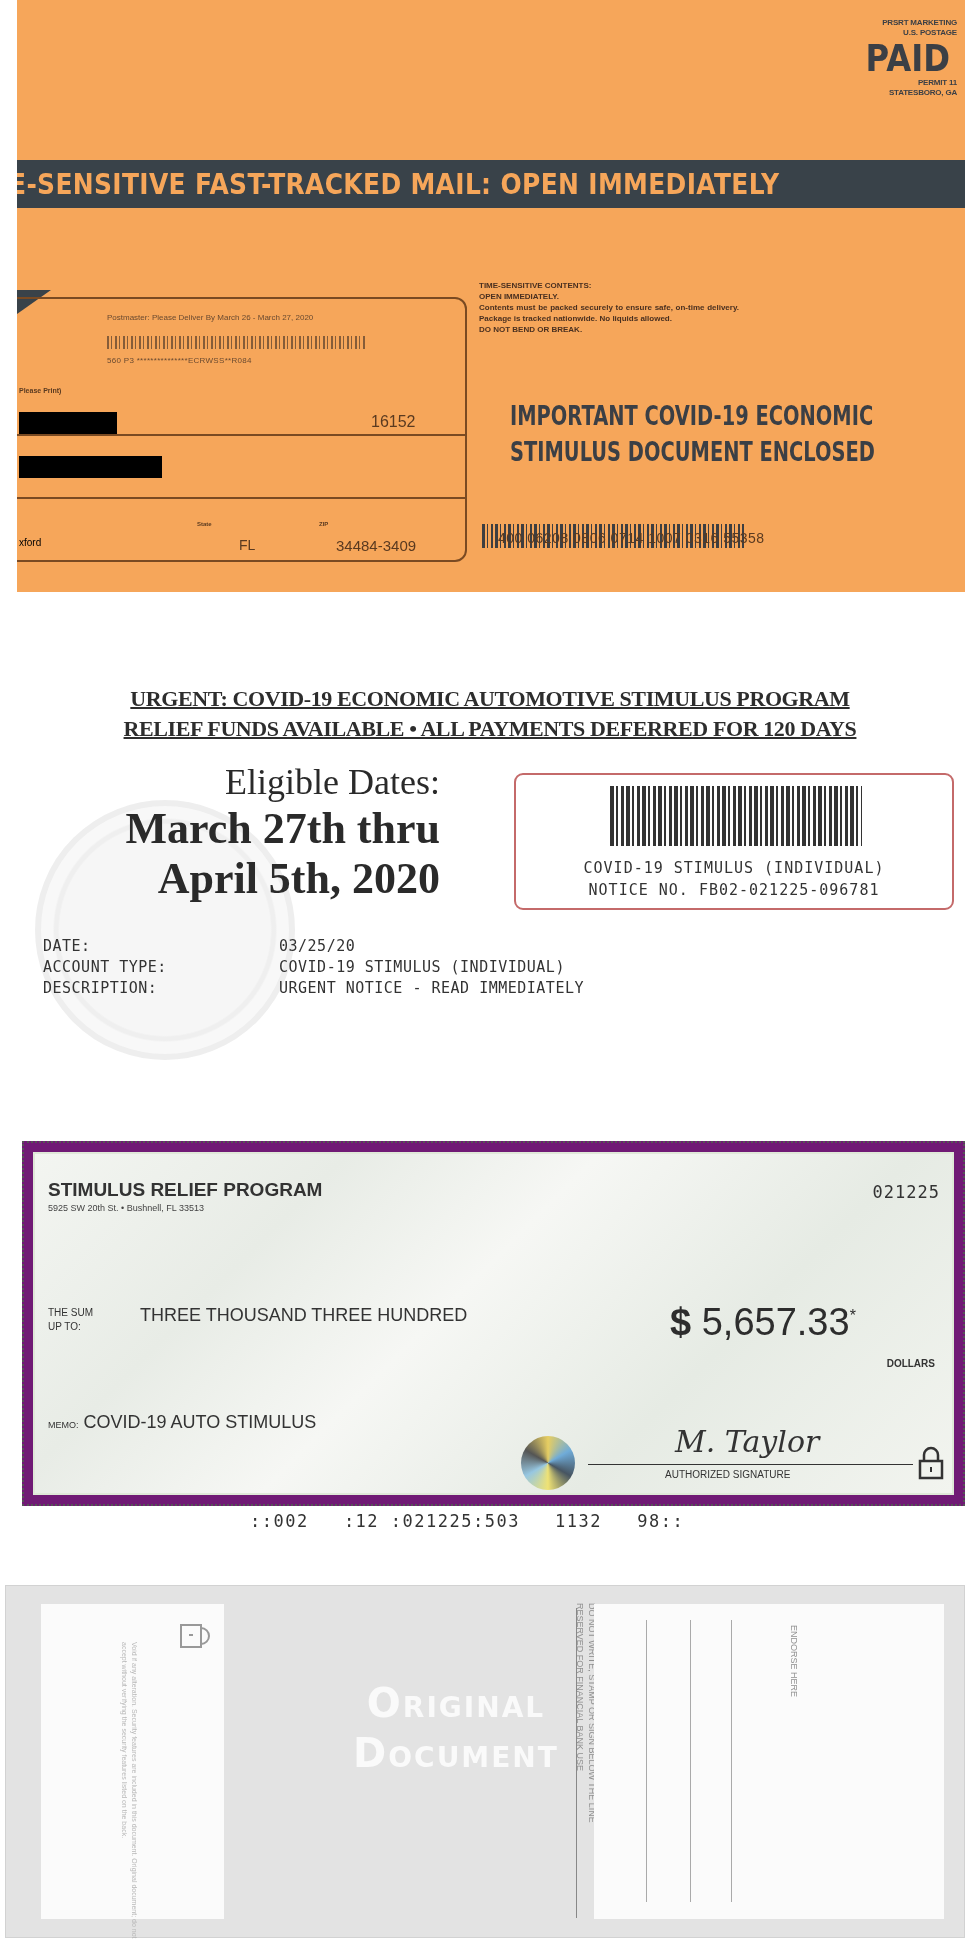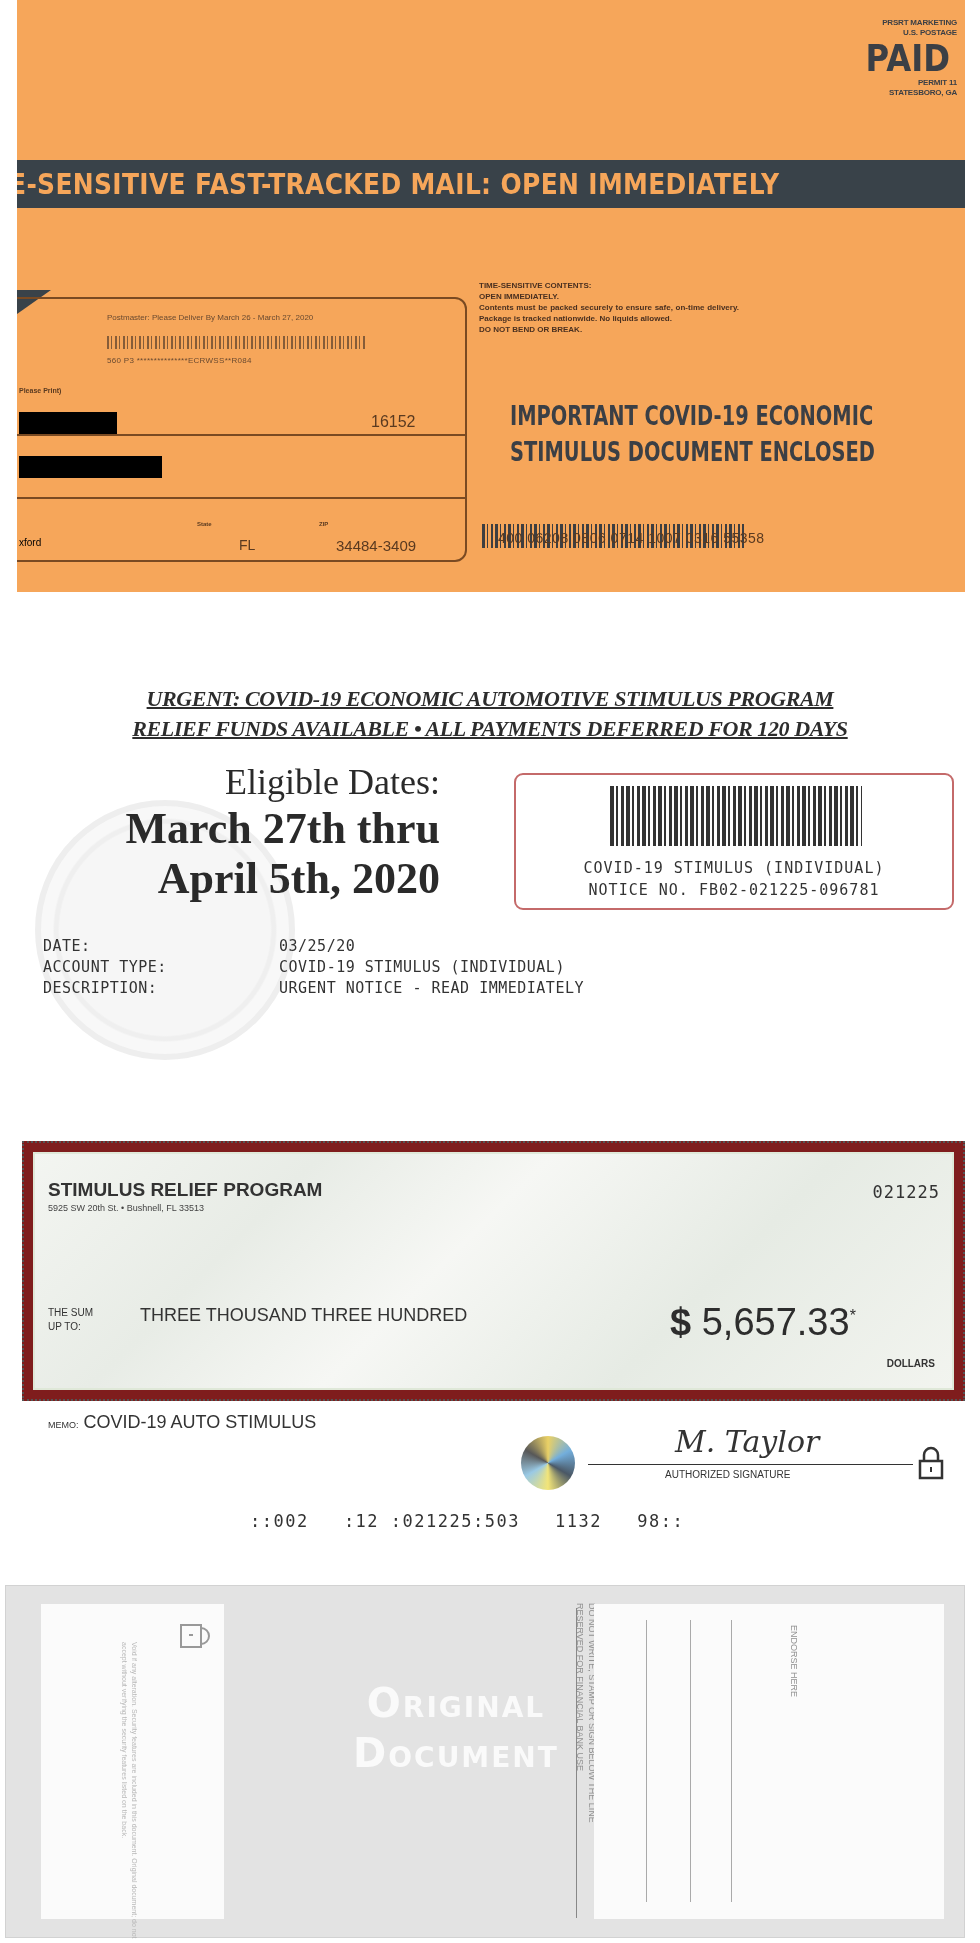--- a/index.html
+++ b/index.html
@@ -31,37 +31,37 @@
   .state { position: absolute; left: 240px; top: 238px; font-size: 14px; color: #5a3a20; }
   .zip { position: absolute; left: 337px; top: 238px; font-size: 15px; color: #5a3a20; }
 
   .ts-contents { position: absolute; left: 462px; top: 280px; width: 260px; font-size: 8px; line-height: 11px; font-weight: bold; color: #4a3020; text-align: justify; }
   .covid-headline { position: absolute; left: 493px; top: 398px; font-size: 27px; line-height: 36px; font-weight: 900; color: #3b3f45; font-family: "DejaVu Sans", sans-serif; white-space: nowrap; }
   .covid-headline div { transform: scaleX(0.72); transform-origin: left center; }
   .env-barcode { position: absolute; left: 465px; top: 524px; width: 262px; height: 24px; background: repeating-linear-gradient(90deg, #3e3e40 0 3px, transparent 3px 5px, #3e3e40 5px 6px, transparent 6px 9px, #3e3e40 9px 11px, transparent 11px 13px); }
   .env-barcode-num { position: absolute; left: 465px; top: 530px; font-size: 14px; color: #5a3a20; letter-spacing: 0.5px; white-space: nowrap; margin-left: 16px; }
 
   
-  .headline { position: absolute; left: 0; top: 684px; width: 980px; text-align: center; font-family: "Liberation Serif", serif; font-weight: bold; font-size: 22px; line-height: 30px; color: #2d2d2d; font-style: italic; }
+  .headline { position: absolute; left: 0; top: 684px; width: 980px; text-align: center; font-family: "Liberation Serif", serif; font-weight: bold; font-size: 22px; line-height: 30px; color: #2d2d2d; }
   .headline div { text-decoration: underline; text-decoration-thickness: 2px; letter-spacing: -0.4px; }
   .seal { position: absolute; left: 35px; top: 800px; width: 260px; height: 260px; border-radius: 50%; border: 6px solid #eaeaea; background: radial-gradient(circle, #f5f5f5 0 60%, #ececec 61% 63%, #f7f7f7 64%); opacity: 0.8; }
   .eligible { position: absolute; left: 40px; top: 760px; width: 400px; text-align: right; font-family: "Liberation Serif", serif; color: #2a2a2a; font-weight: bold; }
   .eligible .l1 { font-size: 36px; line-height: 44px; font-weight: normal; }
   .eligible .l2, .eligible .l3 { font-size: 44px; line-height: 50px; }
   .notice-box { position: absolute; left: 514px; top: 773px; width: 440px; height: 137px; border: 2px solid #c46a6a; border-radius: 9px; background: #fff; }
   .notice-barcode { position: absolute; left: 94px; top: 11px; width: 252px; height: 60px; background: repeating-linear-gradient(90deg, #333 0 4px, #fff 4px 6px, #333 6px 8px, #fff 8px 11px, #333 11px 14px, #fff 14px 16px); }
   .notice-box .t1, .notice-box .t2 { position: absolute; width: 100%; text-align: center; font-family: "DejaVu Sans Mono", monospace; font-size: 15px; color: #333; letter-spacing: 1px; }
   .notice-box .t1 { top: 84px; }
   .notice-box .t2 { top: 106px; }
   .details { position: absolute; left: 43px; top: 936px; font-family: "DejaVu Sans Mono", monospace; font-size: 15px; line-height: 21px; color: #333; letter-spacing: 0.5px; }
   .details .row { display: flex; }
   .details .k { width: 236px; }
 
   
-  .check { position: absolute; left: 22px; top: 1141px; width: 943px; height: 260px; border: 2px dotted #555; background: #7f1d1d; padding: 9px; }
+  .check { position: absolute; left: 22px; top: 1141px; width: 943px; height: 365px; border: 2px dotted #555; background: #701a75; padding: 9px; }
   .check-inner { position: relative; width: 100%; height: 100%; background: linear-gradient(135deg, #f3f5f1 0%, #e8ece6 25%, #f6f7f4 45%, #e6ebe4 70%, #f2f4ef 100%); border: 2px solid #dfe8d8; }
   .payer { position: absolute; left: 13px; top: 25px; }
   .payer .name { font-size: 19px; font-weight: bold; color: #333; }
   .payer .addr { font-size: 9px; color: #444; margin-top: 2px; }
   .check-no { position: absolute; right: 12px; top: 28px; font-family: "DejaVu Sans Mono", monospace; font-size: 17px; color: #333; letter-spacing: 1px; }
   .sum-lbl { position: absolute; left: 13px; top: 152px; font-size: 10px; line-height: 14px; color: #333; }
   .sum-words { position: absolute; left: 105px; top: 150px; font-size: 18px; line-height: 22px; color: #333; }
   .amount { position: absolute; left: 635px; top: 147px; font-size: 38px; color: #2d2d2d; white-space: nowrap; }
   .amount .dollar { font-weight: bold; }
   .amount sup { font-size: 16px; vertical-align: super; }

